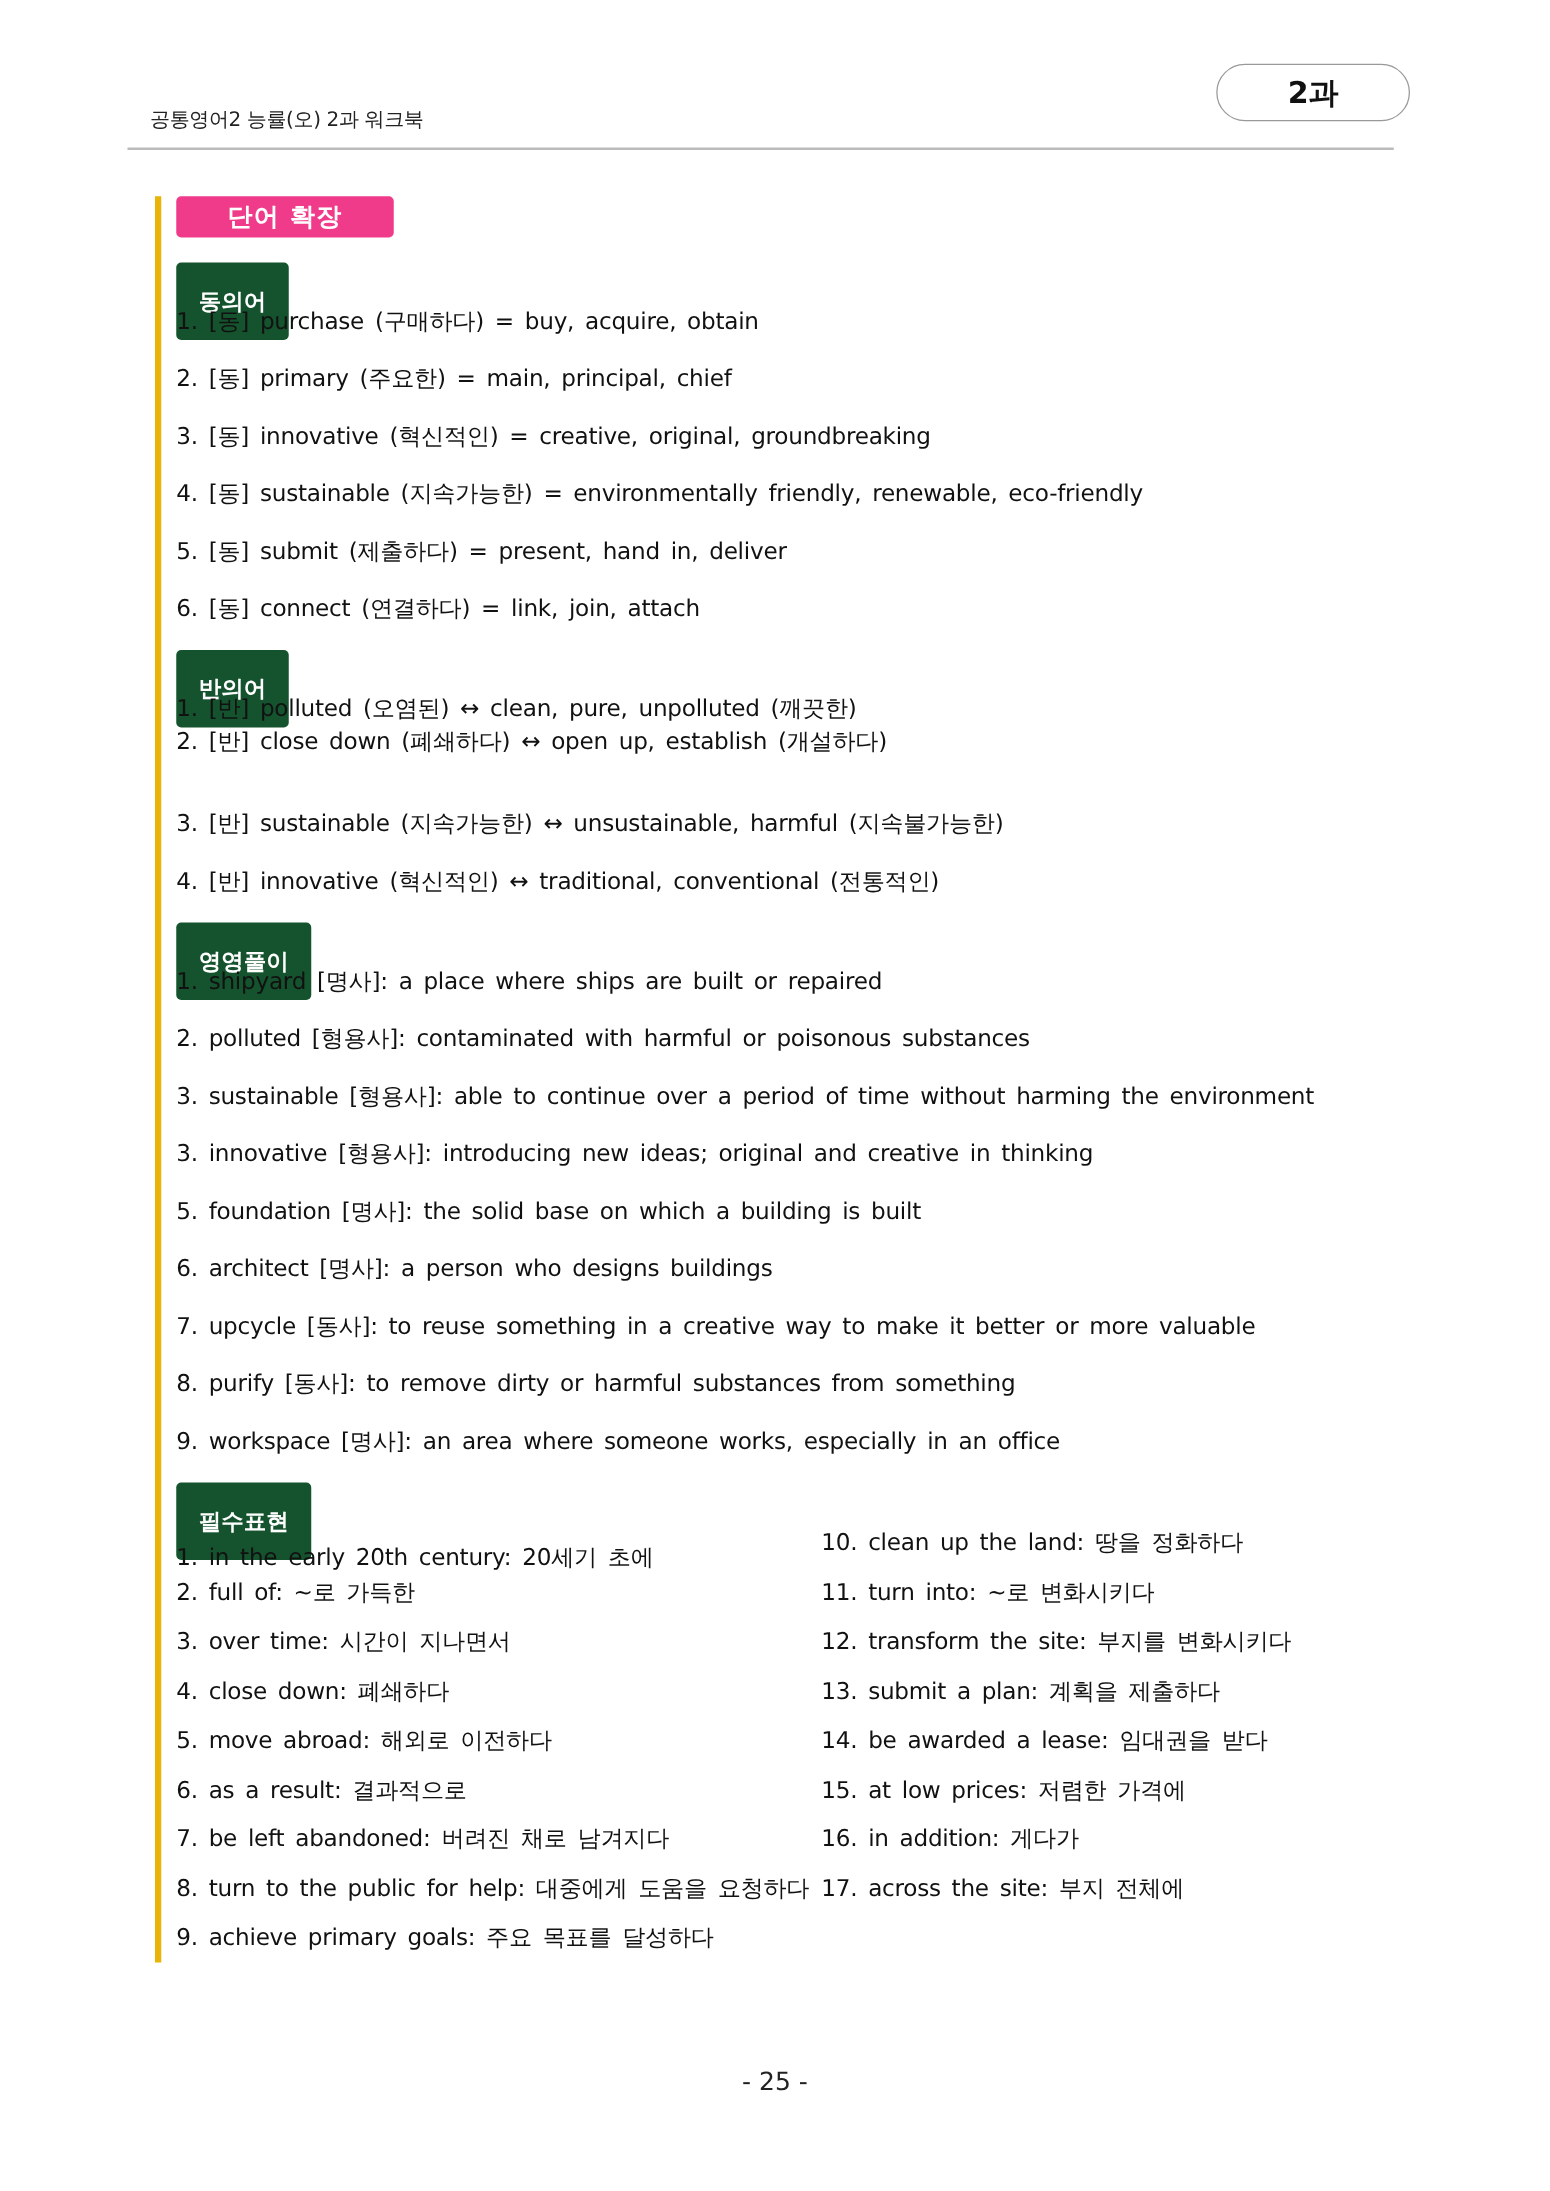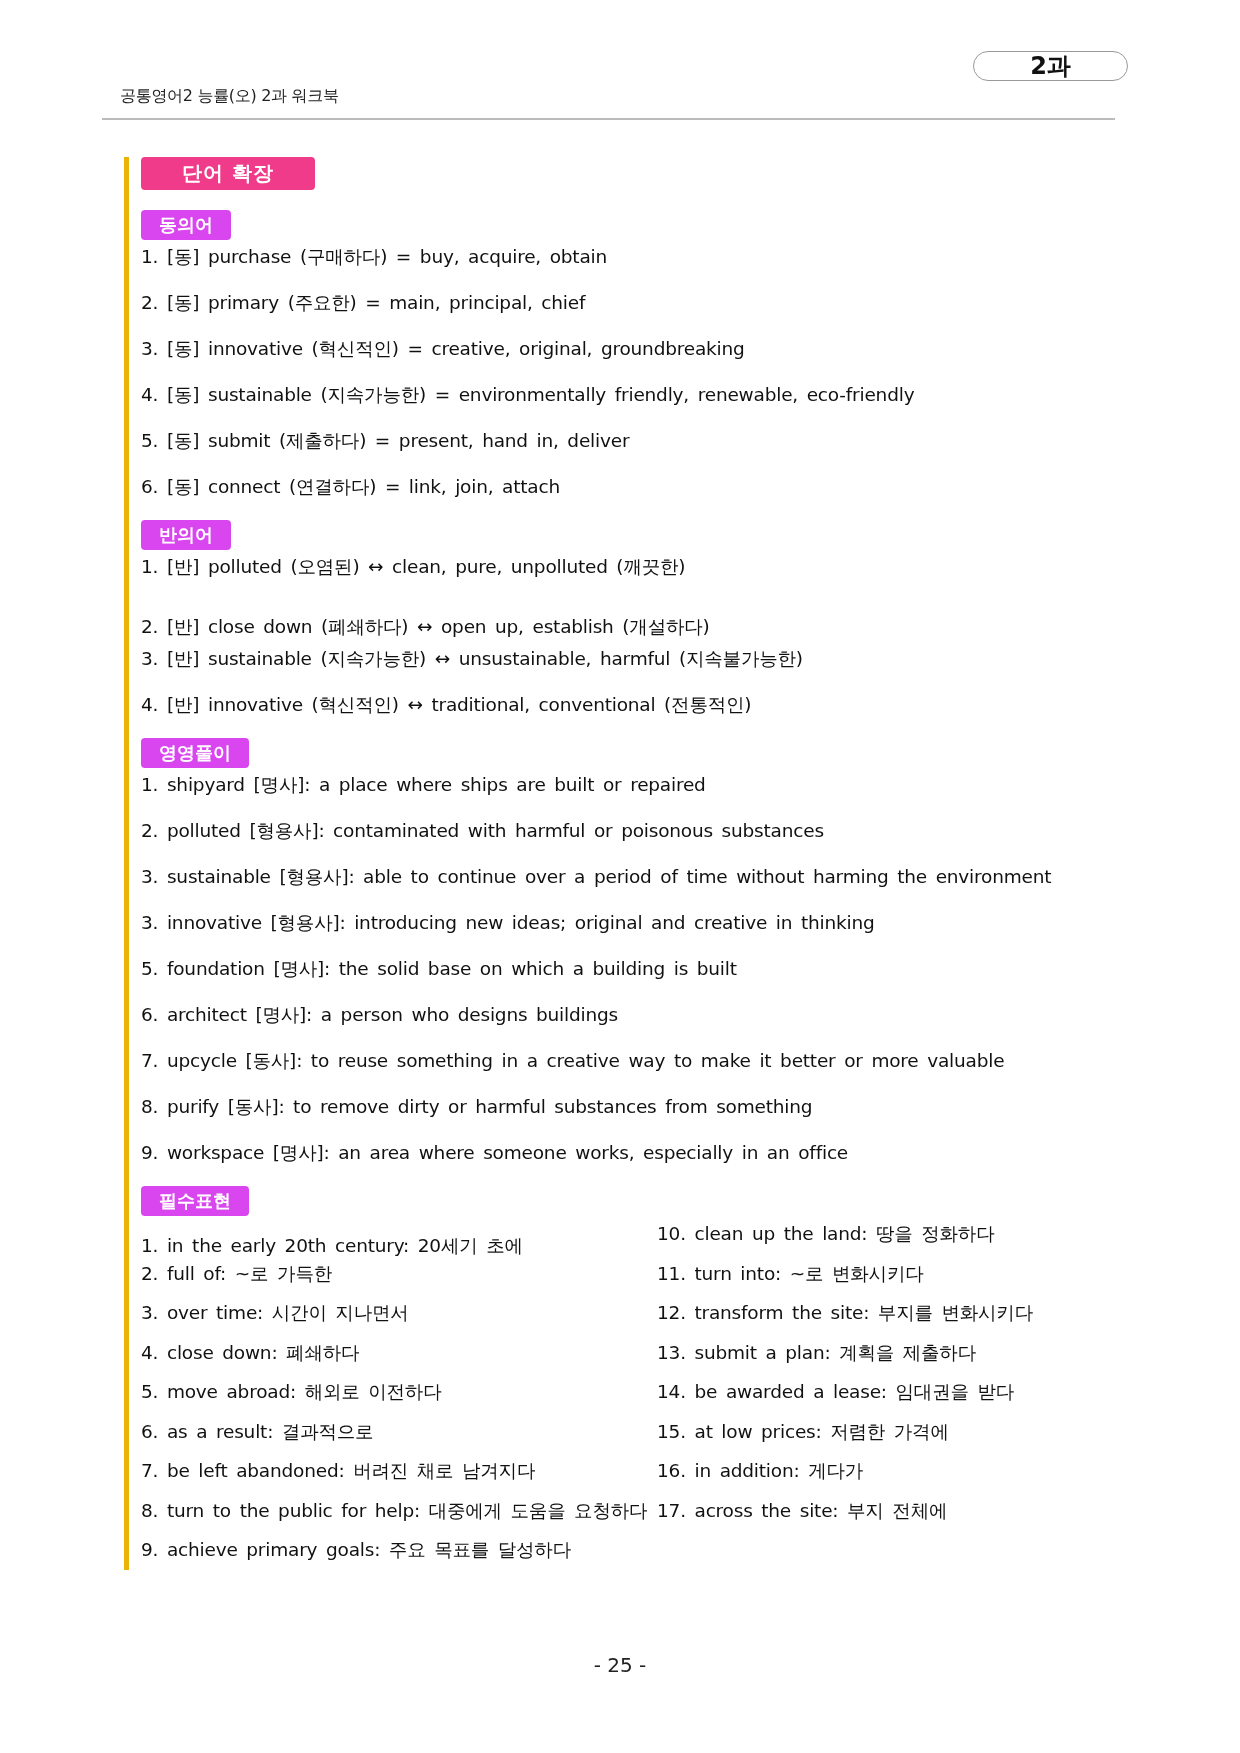--- a/index.html
+++ b/index.html
@@ -1,32 +1,32 @@
 <!DOCTYPE html>
 <html><head>
 <meta charset="utf-8">
 <style>
   html, body { margin: 0; padding: 0; background: #ffffff; }
   body { width: 1240px; height: 1753px; position: relative; overflow: hidden;
          font-family: "DejaVu Sans", "Liberation Sans", sans-serif; color: #111; }
   .header-title { position: absolute; left: 120px; top: 86px; font-size: 16px; color: #222; letter-spacing: -0.3px; }
-  .chapter-badge { position: absolute; left: 973px; top: 51px; width: 155px; height: 30px;
+  .chapter-badge { position: absolute; left: 973px; top: 51px; width: 155px; height: 46px;
                    border: 1px solid #999; border-radius: 24px; box-sizing: border-box;
                    display: flex; align-items: center; justify-content: center;
                    font-size: 24px; font-weight: bold; color: #111; }
   .header-rule { position: absolute; left: 102px; top: 118px; width: 1013px; height: 2px; background: #bbb; }
 
   .content { position: absolute; left: 124px; top: 157px; width: 1000px; height: 1413px;
              border-left: 5px solid #eab308; }
   .main-badge { position: absolute; left: 12px; top: 0px; width: 174px; height: 33px;
                 background: #ef3b8a; color: #fff; border-radius: 4px; font-size: 20px; font-weight: bold;
                 display: flex; align-items: center; justify-content: center; letter-spacing: 1px; }
-  .sec-badge { position: absolute; left: 12px; height: 30px; background: #d946ef; color: #fff;
+  .sec-badge { position: absolute; left: 12px; height: 30px; background: #14532d; color: #fff;
                border-radius: 4px; font-size: 18px; font-weight: bold;
-               display: flex; align-items: center; justify-content: center; padding: 0 18px; }
+               display: flex; align-items: center; justify-content: center; padding: 16px 18px; }
   .line { position: absolute; left: 12px; font-size: 18.5px; color: #111; white-space: nowrap; letter-spacing: -0.2px; word-spacing: 3px; }
   .col2 { left: 528px; }
   .page-num { position: absolute; left: 0; width: 1240px; top: 1653px; text-align: center; font-size: 20px; color: #222; }
 </style>
 </head>
 <body>
 
 <div class="header-title">공통영어2 능률(오) 2과 워크북</div>
 <div class="chapter-badge">2과</div>
 <div class="header-rule"></div>
@@ -37,21 +37,21 @@
   <div class="sec-badge" style="top:53px;">동의어</div>
   <div class="line" style="top:87px;">1. [동] purchase (구매하다) = buy, acquire, obtain</div>
   <div class="line" style="top:133px;">2. [동] primary (주요한) = main, principal, chief</div>
   <div class="line" style="top:179px;">3. [동] innovative (혁신적인) = creative, original, groundbreaking</div>
   <div class="line" style="top:225px;">4. [동] sustainable (지속가능한) = environmentally friendly, renewable, eco-friendly</div>
   <div class="line" style="top:271px;">5. [동] submit (제출하다) = present, hand in, deliver</div>
   <div class="line" style="top:317px;">6. [동] connect (연결하다) = link, join, attach</div>
 
   <div class="sec-badge" style="top:363px;">반의어</div>
   <div class="line" style="top:397px;">1. [반] polluted (오염된) ↔ clean, pure, unpolluted (깨끗한)</div>
-  <div class="line" style="top:457px;">2. [반] close down (폐쇄하다) ↔ open up, establish (개설하다)</div>
+  <div class="line" style="top:423px;">2. [반] close down (폐쇄하다) ↔ open up, establish (개설하다)</div>
   <div class="line" style="top:489px;">3. [반] sustainable (지속가능한) ↔ unsustainable, harmful (지속불가능한)</div>
   <div class="line" style="top:535px;">4. [반] innovative (혁신적인) ↔ traditional, conventional (전통적인)</div>
 
   <div class="sec-badge" style="top:581px;">영영풀이</div>
   <div class="line" style="top:615px;">1. shipyard [명사]: a place where ships are built or repaired</div>
   <div class="line" style="top:661px;">2. polluted [형용사]: contaminated with harmful or poisonous substances</div>
   <div class="line" style="top:707px;">3. sustainable [형용사]: able to continue over a period of time without harming the environment</div>
   <div class="line" style="top:753px;">3. innovative [형용사]: introducing new ideas; original and creative in thinking</div>
   <div class="line" style="top:799px;">5. foundation [명사]: the solid base on which a building is built</div>
   <div class="line" style="top:845px;">6. architect [명사]: a person who designs buildings</div>

